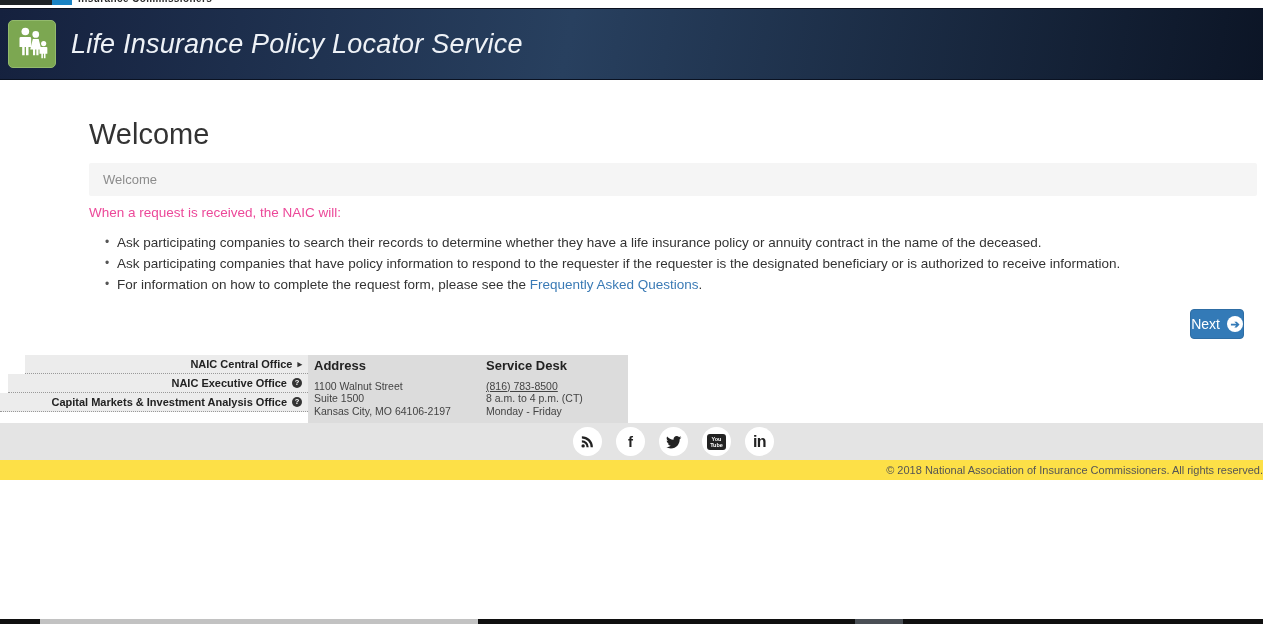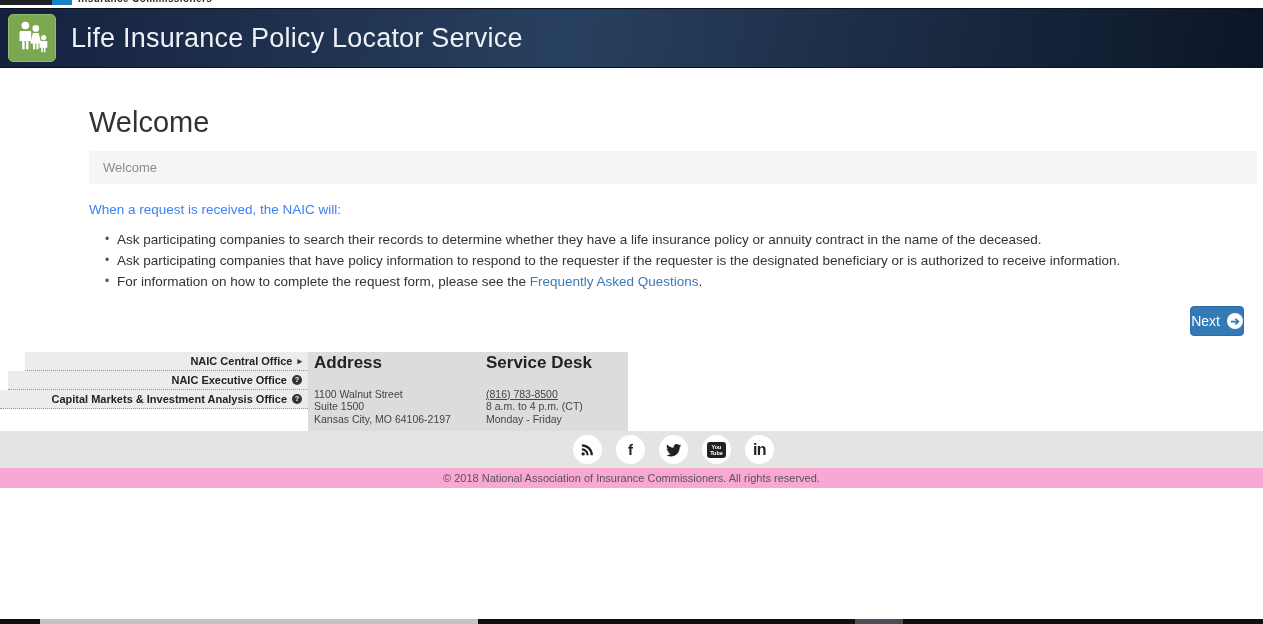--- a/index.html
+++ b/index.html
@@ -12,35 +12,35 @@
   
   .top-strip { position:relative; height:5px; overflow:hidden; background:#fff; }
   .logo-dark { position:absolute; left:0; top:0; width:52px; height:5px; background:#1e2226; }
   .logo-blue { position:absolute; left:52px; top:0; width:20px; height:5px; background:#1a83c4; }
   .logo-cliptext { position:absolute; left:78px; top:-7px; font-size:10px; font-weight:bold;
     color:#2b2b2b; letter-spacing:.4px; white-space:nowrap; }
   .top-gap { height:3px; background:#fff; }
 
   
   .banner {
-    height:60px; display:flex; align-items:center; padding-left:8px;
+    height:72px; display:flex; align-items:center; padding-left:8px;
     background:linear-gradient(100deg,#15213e 0%,#28405f 45%,#0c1526 100%);
-    border-top:1px solid #0a1020; border-bottom:1px solid #0a1222;
+    border-top:1px solid #0a1020; border-bottom:1px solid #0a1222;font-style:italic;
   }
   .app-icon { width:48px; height:48px; border-radius:5px; background:#7ca751;
     border:1px solid #93ba6d; display:flex; align-items:center; justify-content:center; flex:0 0 auto; }
   .banner-title { color:#eef2f7; font-size:27px; font-weight:400; margin-left:15px; letter-spacing:.2px; }
 
   
   .container { margin-left:89px; width:1168px; }
   .page-heading { font-size:29px; line-height:31px; color:#333; font-weight:500; margin:39px 0 0 0; }
   .panel-bar { margin-top:13px; height:33px; background:#f5f5f5; border-radius:2px;
     display:flex; align-items:center; padding-left:14px; color:#8c8c8c; font-size:13px; }
   .intro-para { margin:25px 0 0 0; font-size:13.5px; color:#333; }
-  .lead-para  { margin:18px 0 0 0; font-size:13.5px; color:#3b82f6; }
+  .lead-para  { margin:9px 0 0 0; font-size:13.5px; color:#ec4899; }
   ul.points { margin:12px 0 0 0; padding-left:28px; font-size:13.5px; color:#333; line-height:21px; }
   ul.points li { list-style:none; position:relative; }
   ul.points li::before { content:"•"; position:absolute; left:-12px; top:0; color:#555; font-size:12px; }
   .faq-link { color:#3a7ab5; text-decoration:none; cursor:pointer; }
 
   .next-row { display:flex; justify-content:flex-end; margin-top:14px; padding-right:13px; }
   .next-btn { background:#337ab7; border:1px solid #2e6da4; color:#fff; font-size:14px;
     padding:6px 0; border-radius:4px; display:flex; align-items:center; gap:7px; cursor:pointer; }
   .next-circle { width:16px; height:16px; border-radius:50%; background:#fff; color:#337ab7;
     font-size:11px; line-height:16px; text-align:center; font-weight:bold; }
@@ -55,33 +55,33 @@
   .office-row.r1 { margin-left:25px; }
   .office-row.r2 { margin-left:8px; }
   .arrow-glyph { color:#333; font-size:9px; line-height:10px; }
   .q-icon { width:10px; height:10px; border-radius:50%; background:#333; color:#fff;
     font-size:7.5px; line-height:10px; text-align:center; font-weight:bold; flex:0 0 auto; }
 
   .address-panel { width:320px; background:#dcdcdc; padding:5px 0 6px 6px; display:flex;
     font-size:10.5px; color:#444; line-height:12.5px; }
   .addr-col { width:172px; }
   .svc-col { width:142px; }
-  .panel-heading { font-weight:bold; color:#222; font-size:17px; margin-bottom:18px; }
+  .panel-heading { font-weight:bold; color:#222; font-size:13px; margin-bottom:7px; }
   .phone-link { color:#444; text-decoration:underline; cursor:pointer; }
 
   .social-band { height:37px; background:#e4e4e4; display:flex; align-items:center;
     justify-content:center; gap:14px; padding-left:84px; }
   .social-circle { width:29px; height:29px; border-radius:50%; background:#fff; color:#222;
     display:flex; align-items:center; justify-content:center; cursor:pointer; }
   .fb-glyph { font-weight:bold; font-size:15px; }
   .in-glyph { font-weight:bold; font-size:16px; letter-spacing:-.5px; }
   .yt-box { background:#222; border-radius:3px; color:#fff; font-size:5.5px; font-weight:bold;
     text-align:center; padding:2px 3px; line-height:6px; }
 
-  .copyright-band { height:20px; background:#f9a8d4; text-align:center; font-size:11px;
+  .copyright-band { height:20px; background:#fde047; text-align:right; font-size:11px;
     color:#555; line-height:20px; }
 
   
   .bottom-bar { position:absolute; left:0; bottom:0; width:1263px; height:5px; background:#101010; }
   .scroll-thumb { position:absolute; left:40px; top:0; width:438px; height:5px; background:#c2c2c2; cursor:pointer; }
   .scroll-patch { position:absolute; left:855px; top:0; width:48px; height:5px; background:#4a4f55; }
 </style>
 </head>
 <body>
 

